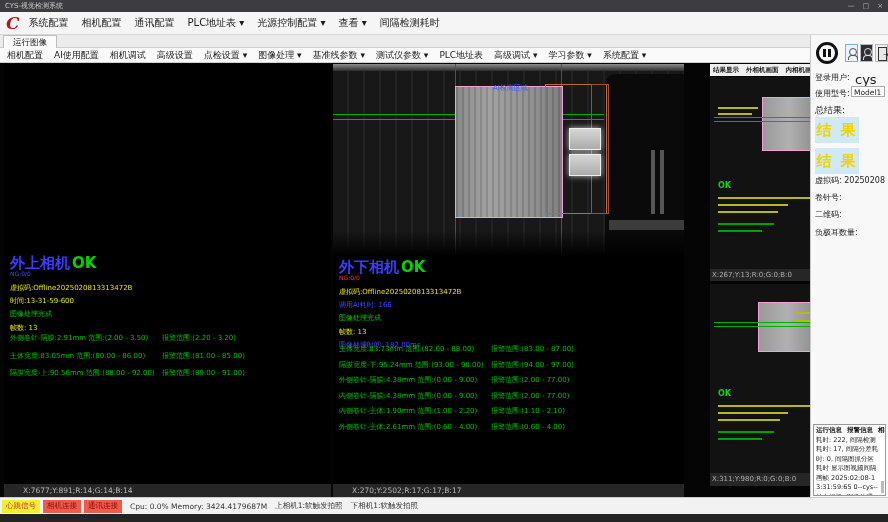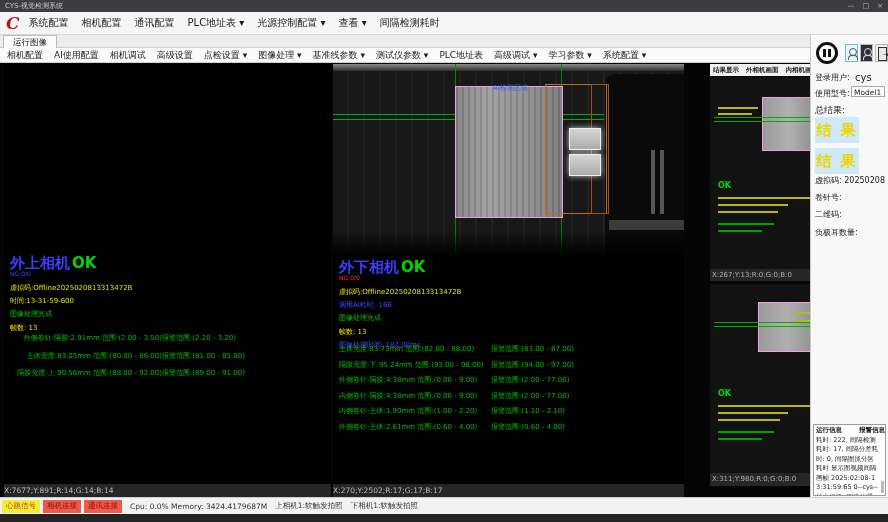--- a/index.html
+++ b/index.html
@@ -63,25 +63,25 @@
   .cam-title{font-size:15px;font-weight:bold;color:#3c3cff;line-height:1;}
   .cam-title .ok{color:#00d400;margin-left:2px;}
   .cam-ng{font-size:6px;margin-top:-1px;}
   .info-lines{margin-top:6px;}
   .info-line{font-size:7px;margin-bottom:3.2px;white-space:nowrap;}
   .c-yellow{color:#e3e300;} .c-green{color:#00cc00;} .c-blue{color:#4646ff;} .c-red{color:#ff3535;}
   .measure-list{position:absolute;left:6px;right:0;}
   .pane-left .measure-list{top:269px;}
   .pane-mid .measure-list{top:280px;}
   .m-row{display:flex;font-size:7px;color:#00c000;white-space:nowrap;}
-  .pane-left .m-row{height:17.5px;text-align:right;}
+  .pane-left .m-row{height:17.5px;}
   .pane-mid .m-row{height:15.5px;}
   .m-text{width:152px;overflow:hidden;}
   .coords-bar{position:absolute;bottom:0;left:0;right:0;height:13px;background:#262626;
-              color:#b9b9b9;font-size:7.5px;line-height:13px;padding-left:0;box-sizing:border-box;}
+              color:#b9b9b9;font-size:7.5px;line-height:13px;padding-left:19px;box-sizing:border-box;}
   
   .thumbs{position:absolute;left:686px;width:122px;top:1px;bottom:11px;margin-left:24px;}
   .thumb-header{position:absolute;top:0;left:0;right:0;height:12px;background:#f0f0f0;
                 display:flex;gap:7px;align-items:center;padding-left:3px;box-sizing:border-box;}
   .thumb-tab{font-size:6.5px;color:#222;font-weight:bold;white-space:nowrap;}
   .thumb{position:absolute;left:0;right:0;background:#121212;overflow:hidden;}
   .thumb1{top:13px;height:192px;}
   .thumb2{top:220px;height:200px;}
   .t-coords{position:absolute;left:0;right:0;height:12px;background:#262626;color:#b0b0b0;
             font-size:7px;line-height:12px;padding-left:2px;box-sizing:border-box;}
@@ -104,29 +104,29 @@
   .mini-btn.sel{border:1px solid #6fb4e8;background:#eaf4fc;}
   .person{position:absolute;left:3px;top:3px;width:6px;height:6px;border-radius:50%;border:1px solid #555;}
   .person:after{content:"";position:absolute;left:-2px;top:6px;width:8px;height:4px;
                 border-radius:4px 4px 0 0;border:1px solid #555;border-bottom:none;}
   .mini-dark{background:#2e2e38;}
   .mini-dark .person,{border-color:#ddd;}
   .mini-dark .person{border-color:#ddd;} .mini-dark .person:after{border-color:#ddd;}
   .door{position:absolute;left:2px;top:2px;width:7px;height:12px;border:1px solid #333;background:#e8e8e8;}
   .door-arrow{position:absolute;left:7px;top:7px;font-size:7px;color:#222;line-height:1;}
   .sb-label{position:absolute;font-size:8px;color:#222;left:4px;white-space:nowrap;}
-  .sb-value{position:absolute;font-size:10px;color:#222;white-space:nowrap;}
+  .sb-value{position:absolute;font-size:13px;color:#222;white-space:nowrap;}
   .sb-field{position:absolute;left:40px;width:34px;height:11px;border:1px solid #a8a8a8;background:#fff;
             font-size:7.5px;line-height:11px;padding-left:2px;box-sizing:border-box;color:#222;}
   .result-box{position:absolute;left:4px;width:44px;height:26px;background:#cfe9f6;
               color:#f0d400;font-weight:bold;font-size:15px;text-align:center;line-height:26px;
               letter-spacing:2px;}
   .info-box{position:absolute;left:2px;right:2px;bottom:1px;height:72px;border:1px solid #9a9a9a;
             background:#fff;box-sizing:border-box;overflow:hidden;}
-  .info-box-tabs{display:flex;gap:17px;padding:1px 2px;}
+  .info-box-tabs{display:flex;gap:5px;padding:1px 2px;}
   .ib-tab{font-size:6.5px;font-weight:bold;color:#111;white-space:nowrap;}
   .info-box-text{font-size:6.5px;color:#222;padding:0 6px 0 2px;line-height:1.45;word-break:break-all;}
   .ib-scroll{position:absolute;right:1px;bottom:2px;width:3px;height:12px;background:#bbb;}
   
   .status-bar{position:absolute;left:0;right:0;bottom:8px;height:17px;background:#f2f2f2;
               border-top:1px solid #ccc;display:flex;align-items:center;padding-left:2px;gap:3px;box-sizing:border-box;}
   .badge{font-size:7.5px;padding:1.5px 4px;white-space:nowrap;}
   .badge.yellow{background:#f0f032;color:#d03030;}
   .badge.red{background:#ef5a4a;color:#7e0f0f;}
   .sb-text{font-size:7.5px;color:#333;margin-left:5px;white-space:nowrap;}

